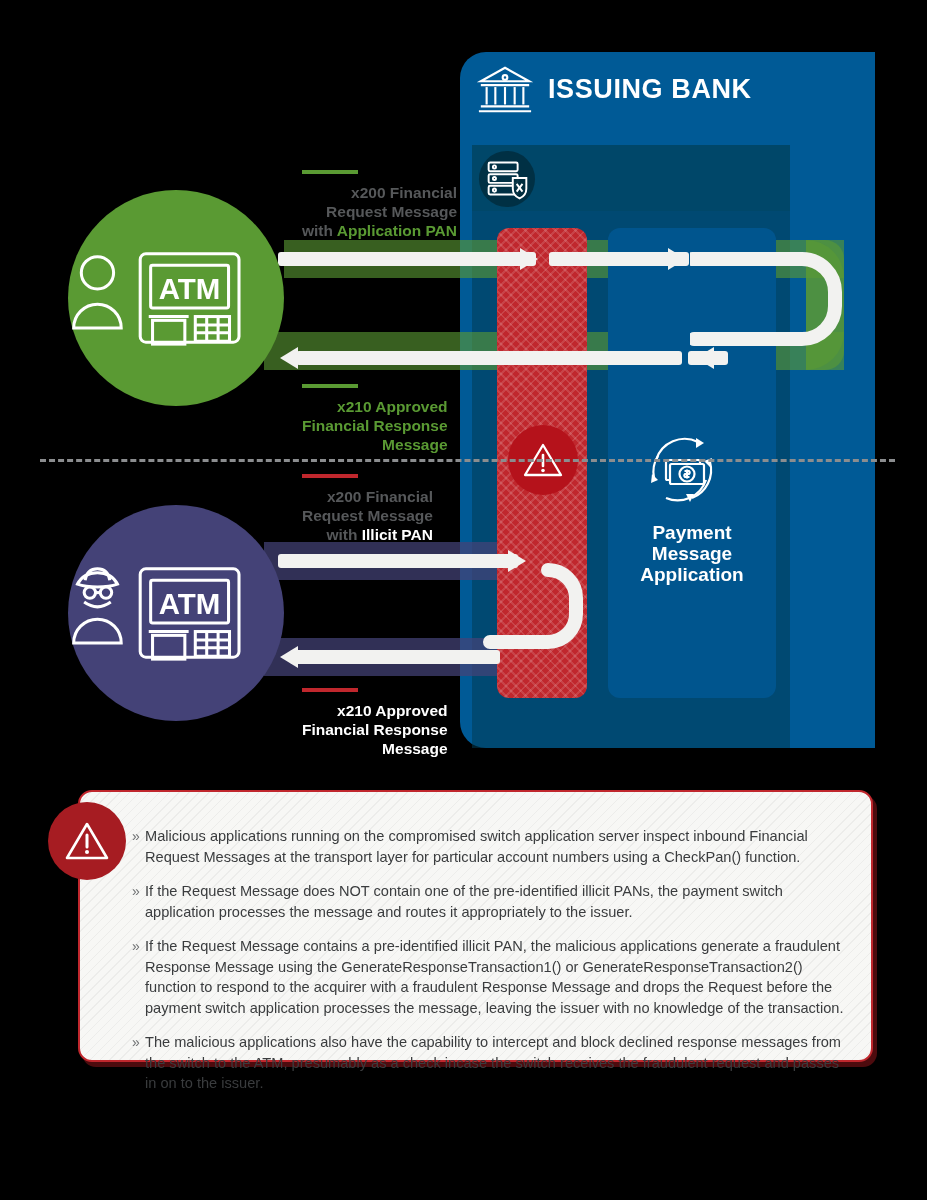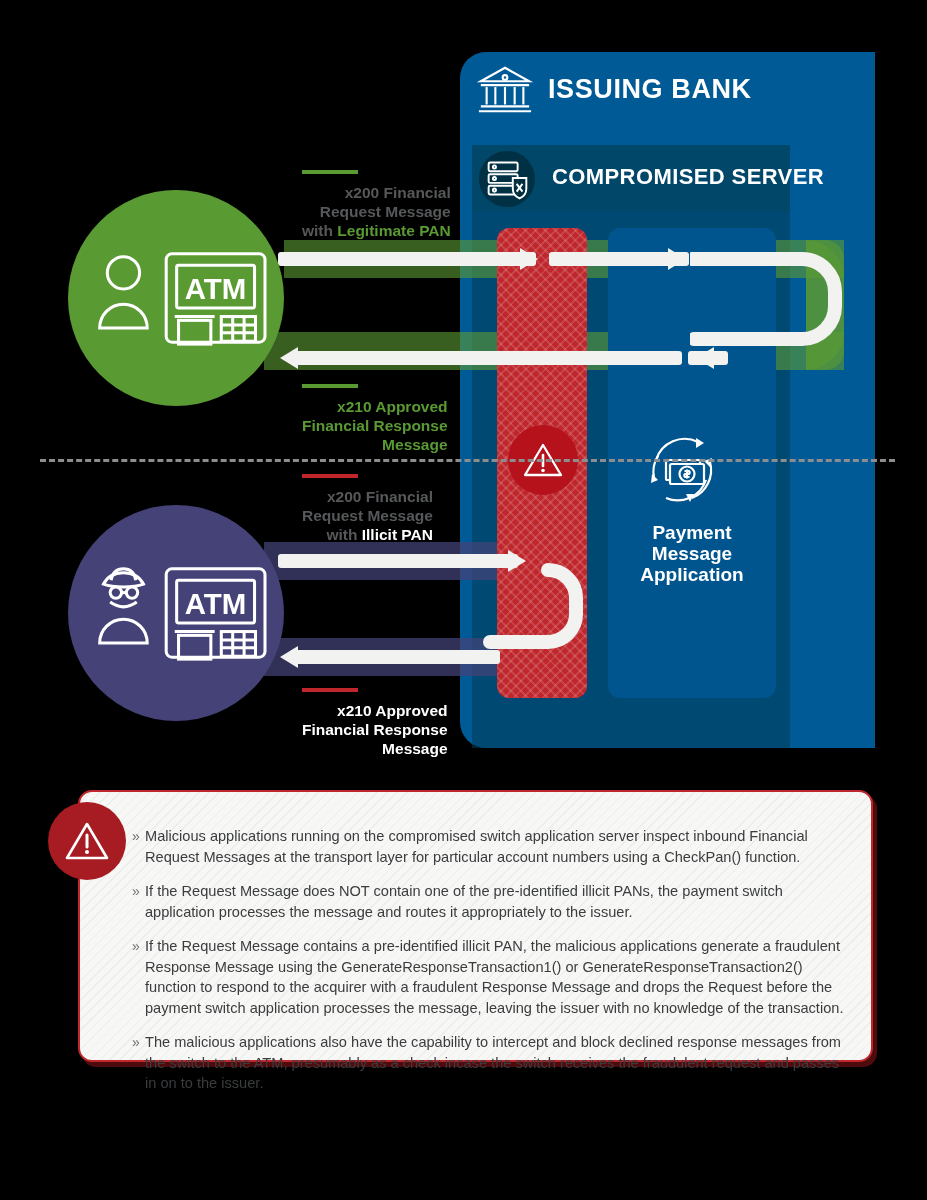--- a/index.html
+++ b/index.html
@@ -81,21 +81,21 @@
   .band-green { background: rgba(90,154,51,.62); }
   .band-purple { background: rgba(68,66,119,.72); }
 
   
   .wline { position: absolute; background: #F2F2F0; border-radius: 3px; z-index: 7; }
   .arrowhead { position:absolute; z-index: 7; }
 
   
   .node-circle {
     position: absolute; border-radius: 50%; z-index: 8;
-    display: flex; align-items: center; justify-content: flex-end;
+    display: flex; align-items: center; justify-content: flex-start;
   }
   .circle-green { left: 68px; top: 190px; width: 216px; height: 216px; background: #5A9A33; }
   .circle-purple { left: 68px; top: 505px; width: 216px; height: 216px; background: #444277; }
 
   
   .anno { position: absolute; z-index: 9; }
   .anno .rule { width: 56px; height: 4px; margin-bottom: 9px; }
   .anno .txt { font-size: 15.5px; line-height: 19px; text-align: right; }
   .rule-green { background: #5A9A33; }
   .rule-red { background: #C0272D; }
@@ -170,21 +170,20 @@
       <rect x="11" y="25" width="30" height="9" rx="1.5"></rect>
       <rect x="11" y="37" width="30" height="9" rx="1.5"></rect>
       <circle cx="17" cy="17.5" r="1.6"></circle>
       <circle cx="17" cy="29.5" r="1.6"></circle>
       <circle cx="17" cy="41.5" r="1.6"></circle>
       <path d="M36 29 L50 29 L50 40 Q50 47 43 50 Q36 47 36 40 Z" fill="rgba(0,45,62,.95)"></path>
       <line x1="40" y1="35" x2="46" y2="43"></line>
       <line x1="46" y1="35" x2="40" y2="43"></line>
     </g>
   </svg>
-  <div class="cs-title">COMPROMISED SERVER</div>
 
   <div class="band band-green" style="left:284px; top:240px; width:560px; height:38px;"></div>
 
   <div class="band band-green" style="left:806px; top:240px; width:38px; height:130px; border-radius:0 19px 19px 0;"></div>
   <div class="band" style="left:806px; top:240px; width:38px; height:130px; background:rgba(90,154,51,.62); border-top-right-radius:38px; border-bottom-right-radius:38px;"></div>
 
   <div class="band band-green" style="left:264px; top:332px; width:580px; height:38px;"></div>
 
   <div class="band band-purple" style="left:264px; top:542px; width:300px; height:38px;"></div>
   <div class="band band-purple" style="left:526px; top:542px; width:38px; height:120px;"></div>
@@ -306,21 +305,21 @@
       <text x="128" y="55" font-family="Liberation Sans, sans-serif" font-size="31" font-weight="bold" fill="#fff" text-anchor="middle">ATM</text>
     </svg>
   </div>
 
   <div class="anno" style="left:302px; top:170px;">
     <div class="rule rule-green"></div>
     <div class="txt t-grey">
       <div>x200 Financial</div>
       <div>Request Message</div>
       <div>
-        <span>with </span><span class="t-green">Legitimate PAN</span>
+        <span>with </span><span class="t-green">Application PAN</span>
       </div>
     </div>
   </div>
 
   <div class="anno" style="left:302px; top:384px;">
     <div class="rule rule-green"></div>
     <div class="txt t-green">
       <div>x210 Approved</div>
       <div>Financial Response</div>
       <div>Message</div>

